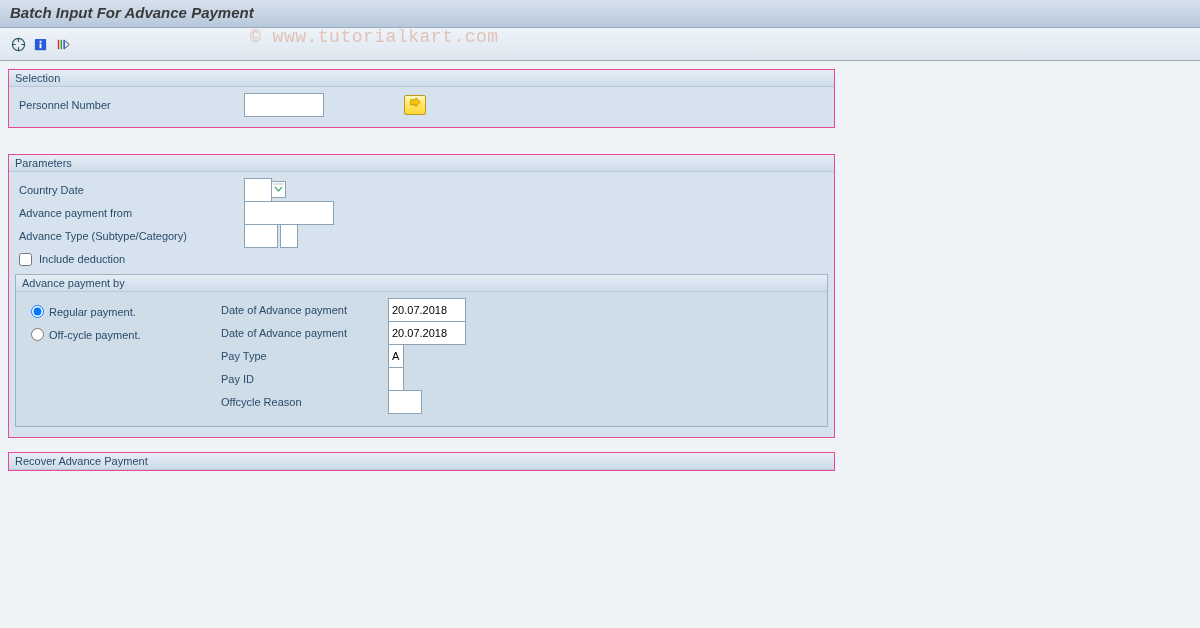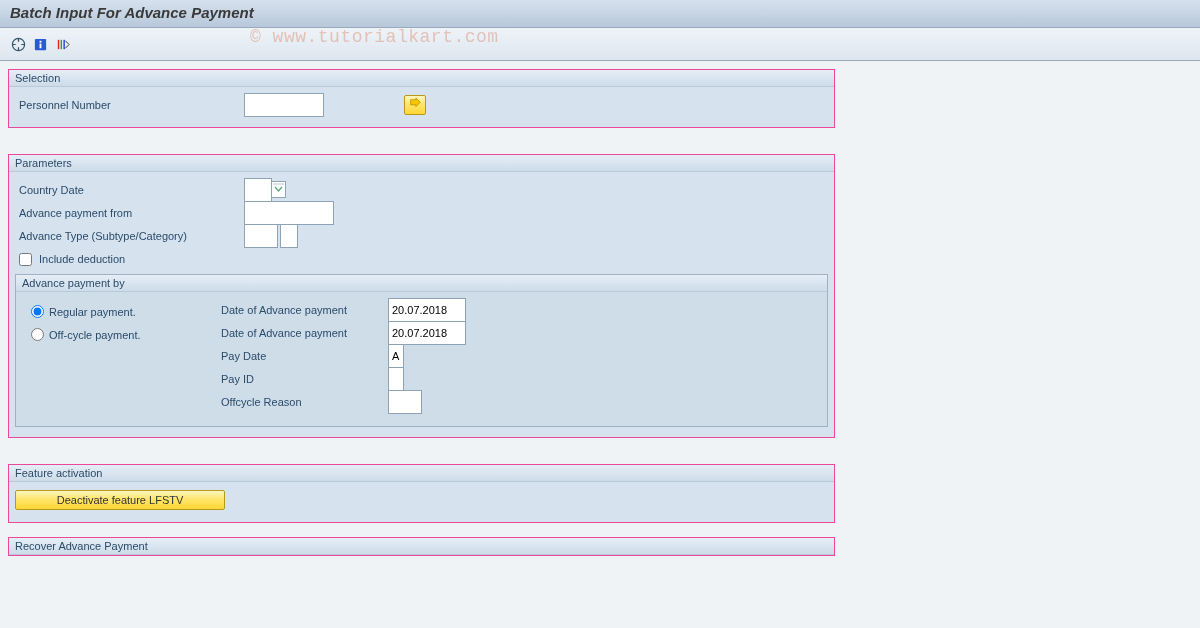--- a/index.html
+++ b/index.html
@@ -237,21 +237,21 @@
             <div class="c2">
               <span>Date of Advance payment</span>
             </div>
             <div class="c3">
               <input class="txt" style="width: 78px;" value="20.07.2018">
             </div>
           </div>
           <div class="row col2">
             <div class="c1"></div>
             <div class="c2">
-              <span>Pay Date</span>
+              <span>Pay Type</span>
             </div>
             <div class="c3">
               <input class="txt" style="width: 16px;" value="A">
             </div>
           </div>
           <div class="row col2">
             <div class="c1"></div>
             <div class="c2">
               <span>Pay ID</span>
             </div>
@@ -266,26 +266,18 @@
             </div>
             <div class="c3">
               <input class="txt" style="width: 34px;" value="">
             </div>
           </div>
         </div>
       </div>
     </div>
   </div>
 
-  <div class="groupbox" style="margin-top:26px">
-    <div class="gb-title">Feature activation</div>
-    <div class="gb-body" style="padding:8px 6px 12px 6px">
-      <button class="btn-yellow" style="width:210px;justify-content:center">
-        <span>Deactivate feature LFSTV</span>
-      </button>
-    </div>
-  </div>
 
   <div class="groupbox" style="margin-top:14px">
     <div class="gb-title">Recover Advance Payment</div>
   </div>
 
 </div>
 
 </body></html>

